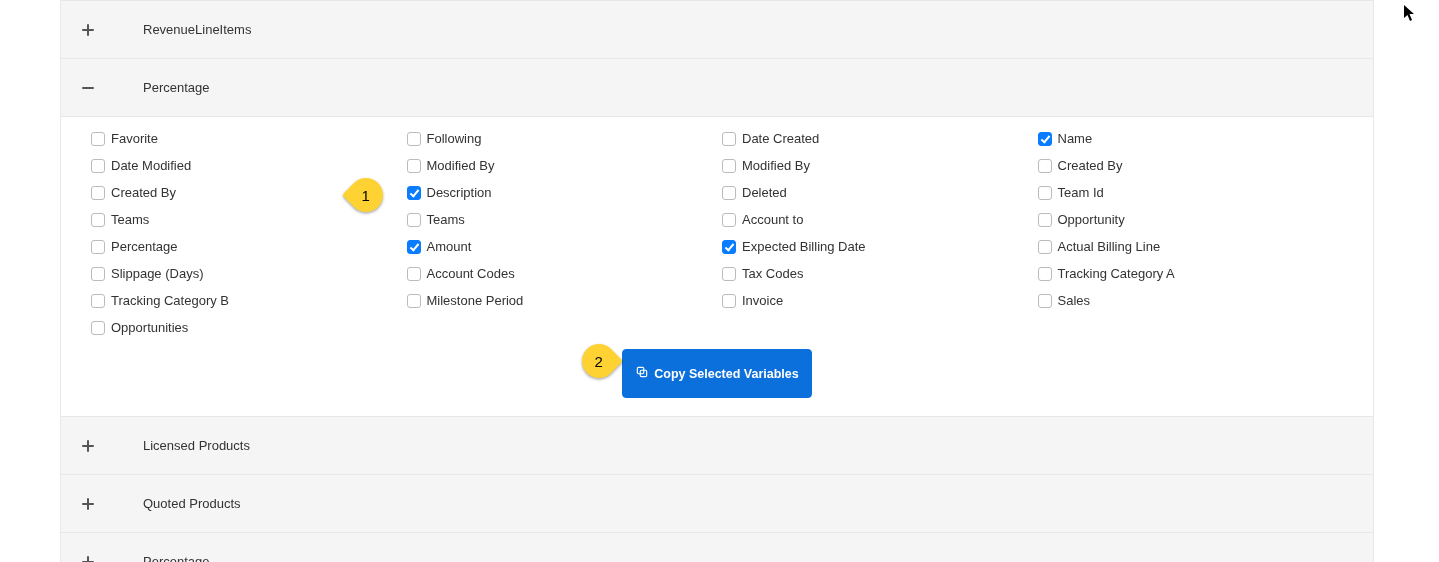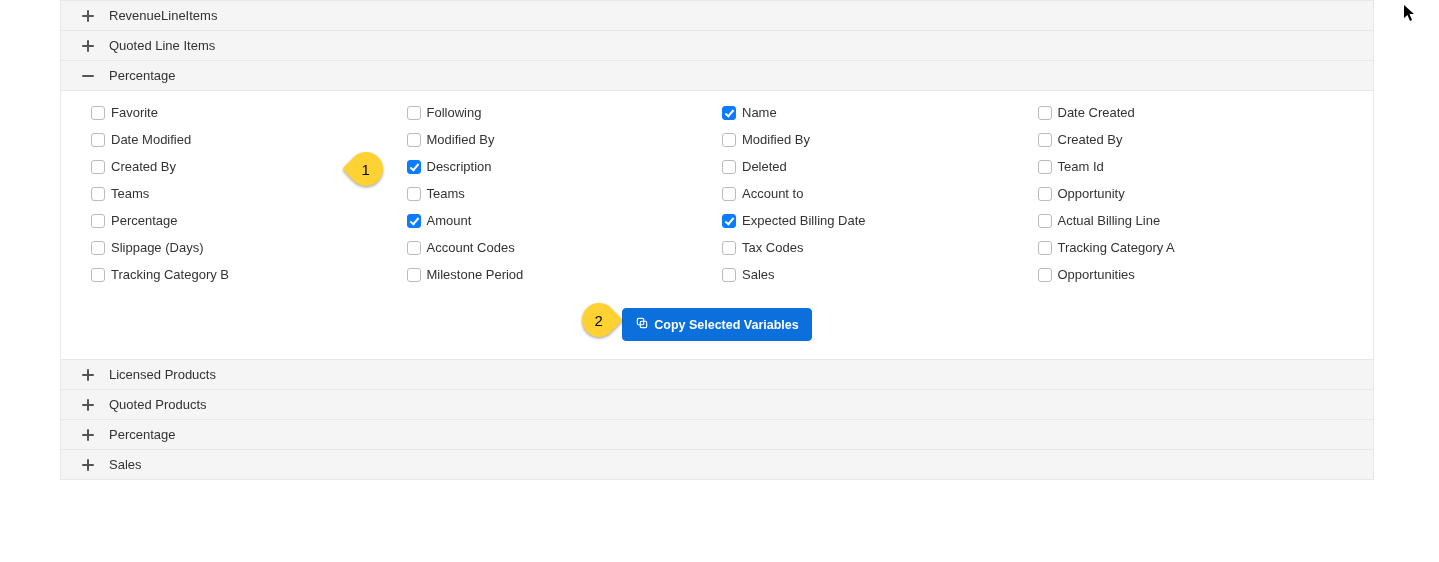--- a/index.html
+++ b/index.html
@@ -17,23 +17,24 @@
     border: 1px solid #e8e8e8;
     border-top: none;
     background: #f5f5f5;
   }
   .panel:first-child {
     border-top: 1px solid #e8e8e8;
   }
   .panel-header {
     display: flex;
     align-items: center;
-    padding: 7px 20px;
+    padding: 21px 20px;
     cursor: pointer;
     background: #f5f5f5;
+    gap: 34px;
   }
   .toggle-icon {
     width: 14px;
     display: inline-flex;
     justify-content: center;
     margin-right: 14px;
     color: #444;
   }
   .panel-body {
     background: #fff;
@@ -83,21 +84,21 @@
   .copy-row {
     text-align: center;
     margin-top: 14px;
     position: relative;
   }
   .copy-btn {
     background: #0b6fdc;
     color: #fff;
     border: 1px solid #0b6fdc;
     border-radius: 4px;
-    padding: 7px 12px;
+    padding: 15px 12px;
     font-size: 12.5px;
     font-weight: 700;
     cursor: pointer;
     display: inline-flex;
     align-items: center;
     gap: 5px;
   }
   .copy-btn svg {
     width: 14px;
     height: 14px;
@@ -149,30 +150,20 @@
     <div class="panel-header">
       <span class="toggle-icon">
         <svg width="12" height="12" viewBox="0 0 12 12">
             <path d="M6 1v10M1 6h10" stroke="#555" stroke-width="2" stroke-linecap="round"></path>
           </svg>
       </span>
       <span>RevenueLineItems</span>
     </div>
   </div>
 
-  <div class="panel">
-    <div class="panel-header">
-      <span class="toggle-icon">
-        <svg width="12" height="12" viewBox="0 0 12 12">
-            <path d="M6 1v10M1 6h10" stroke="#555" stroke-width="2" stroke-linecap="round"></path>
-          </svg>
-      </span>
-      <span>Quoted Line Items</span>
-    </div>
-  </div>
 
   <div class="panel">
     <div class="panel-header">
       <span class="toggle-icon">
         <svg width="12" height="12" viewBox="0 0 12 12">
             <path d="M1 6h10" stroke="#555" stroke-width="2" stroke-linecap="round"></path>
           </svg>
       </span>
       <span>Percentage</span>
     </div>
@@ -181,26 +172,26 @@
 
         <label class="field-item">
             <input type="checkbox" class="chk" style="">
             <span>Favorite</span>
           </label>
         <label class="field-item">
             <input type="checkbox" class="chk" style="">
             <span>Following</span>
           </label>
         <label class="field-item">
+            <input type="checkbox" class="chk" style="">
+            <span>Date Created</span>
+          </label>
+        <label class="field-item">
             <input type="checkbox" class="chk" checked="" style="">
             <span>Name</span>
-          </label>
-        <label class="field-item">
-            <input type="checkbox" class="chk" style="">
-            <span>Date Created</span>
           </label>
 
         <label class="field-item">
             <input type="checkbox" class="chk" style="">
             <span>Date Modified</span>
           </label>
         <label class="field-item">
             <input type="checkbox" class="chk" style="">
             <span>Modified By</span>
           </label>
@@ -288,20 +279,24 @@
           </label>
         <label class="field-item">
             <input type="checkbox" class="chk" style="">
             <span>Tracking Category B</span>
           </label>
         <label class="field-item">
             <input type="checkbox" class="chk" style="">
             <span>Milestone Period</span>
           </label>
 
+        <label class="field-item">
+            <input type="checkbox" class="chk" style="">
+            <span>Invoice</span>
+          </label>
         <label class="field-item">
             <input type="checkbox" class="chk" style="">
             <span>Sales</span>
           </label>
         <label class="field-item">
             <input type="checkbox" class="chk" style="">
             <span>Opportunities</span>
           </label>
         <div></div>
       </div>

